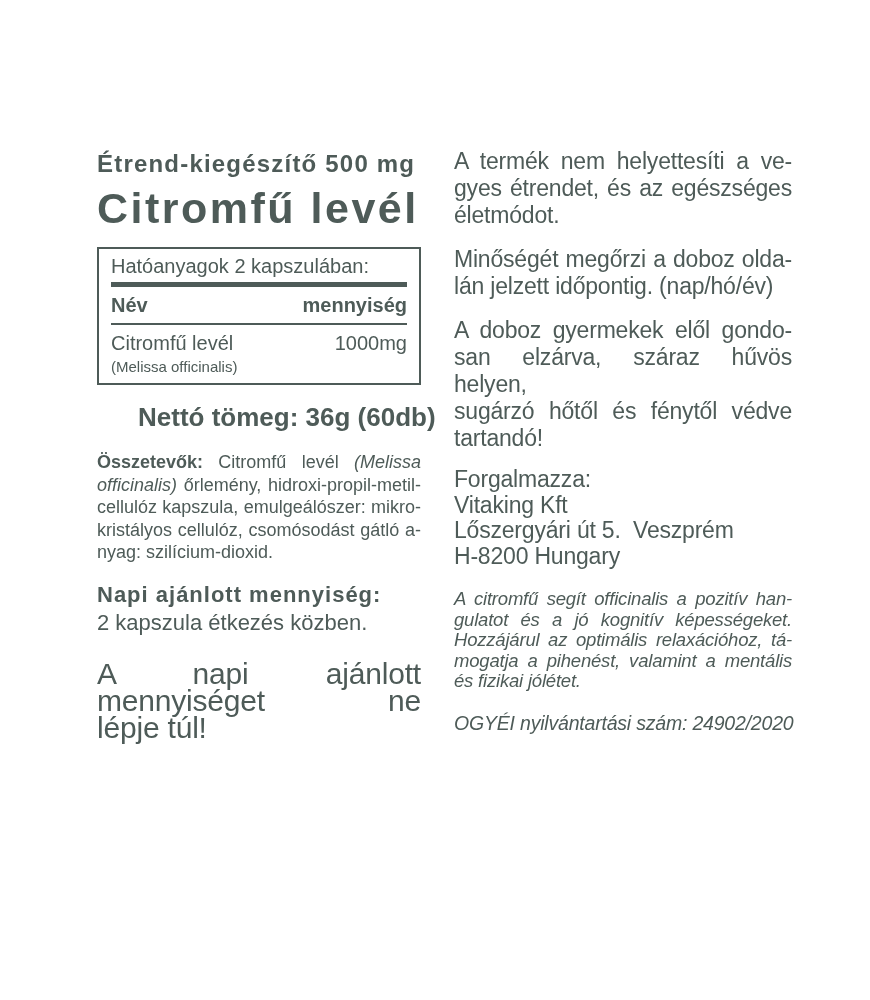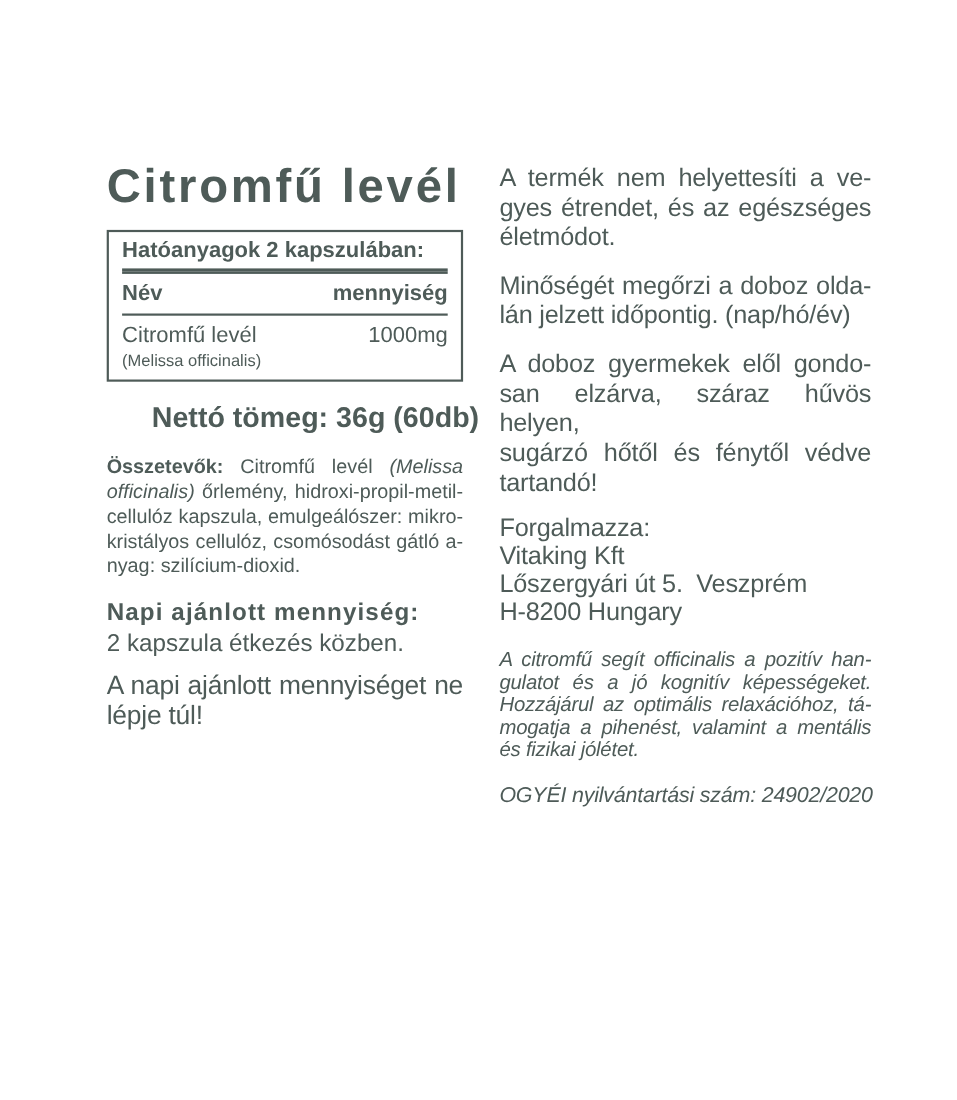--- a/index.html
+++ b/index.html
@@ -10,39 +10,39 @@
 
   .col { position: absolute; top: 140px; }
   .col-left  { left: 97px;  width: 324px; }
   .col-right { left: 454px; width: 338px; }
 
   
   .subtitle { font-size: 24px; line-height: 28px; font-weight: bold; letter-spacing: 1.2px; margin-top: 10px; white-space: nowrap; }
   .product-name { font-size: 43px; line-height: 46px; font-weight: bold; letter-spacing: 2.5px; margin-top: 7px; white-space: nowrap; }
 
   .tbl { margin-top: 16px; border: 2px solid var(--ink); padding: 5px 12px 7px 12px; }
-  .tbl-title { font-size: 20px; line-height: 24px; font-weight: bold; }
+  .tbl-title { font-size: 20px; line-height: 24px; font-weight: normal; }
   .rule2 { height: 3px; border-top: 3px solid var(--ink); border-bottom: 2px solid var(--ink); margin-top: 4px; }
   .tbl-cols { display: flex; justify-content: space-between; font-weight: bold; font-size: 20px; line-height: 24px; padding: 6px 0 6px; }
   .rule1 { border-top: 2px solid var(--ink); }
   .tbl-row { display: flex; justify-content: space-between; align-items: flex-start; padding-top: 7px; font-size: 20px; line-height: 23px; }
   .latin { font-size: 15px; line-height: 19px; padding-top: 2px; }
 
   .net-weight { font-size: 26px; line-height: 30px; font-weight: bold; margin-top: 17px; white-space: nowrap; margin-left: 41px; }
 
   .ingredients { margin-top: 19px; font-size: 18px; line-height: 22.5px; }
   .iline { text-align: left; }
   .iline.j { text-align: justify; text-align-last: justify; }
   .b { font-weight: bold; }
   .i { font-style: italic; }
 
   .daily-h { font-size: 22px; line-height: 26px; font-weight: bold; letter-spacing: 1px; margin-top: 18px; white-space: nowrap; }
   .daily-v { font-size: 22px; line-height: 26px; margin-top: 2px; white-space: nowrap; }
 
-  .warning { margin-top: 12px; font-size: 24px; line-height: 27px; letter-spacing: -0.2px; }
+  .warning { margin-top: 24px; font-size: 30px; line-height: 27px; letter-spacing: -0.2px; }
 
   
   .rp { font-size: 23px; line-height: 27px; letter-spacing: -0.2px; }
   .p1 { margin-top: 8px; }
   .p2 { margin-top: 17px; }
   .p3 { margin-top: 17px; }
   .dist { margin-top: 15px; font-size: 23px; line-height: 25.5px; letter-spacing: -0.2px; }
   .claim { margin-top: 20px; font-size: 18.5px; line-height: 20.5px; font-style: italic; letter-spacing: -0.2px; }
   .reg { margin-top: 20px; font-size: 19.5px; line-height: 23px; font-style: italic; letter-spacing: -0.2px; white-space: nowrap; }
 
@@ -50,20 +50,21 @@
   .plines.just > div { text-align: justify; text-align-last: justify; }
   .plines.just > div:last-child { text-align: center; text-align-last: left; }
 </style>
 </head>
 <body>
 
 <div class="page">
 
   <div class="col col-left">
 
+    <div class="subtitle">Étrend-kiegészítő 500 mg</div>
 
     <div class="product-name">Citromfű levél</div>
 
     <div class="tbl">
       <div class="tbl-title">Hatóanyagok 2 kapszulában:</div>
       <div class="rule2"></div>
       <div class="tbl-cols">
         <span>Név</span>
         <span>mennyiség</span>
       </div>

